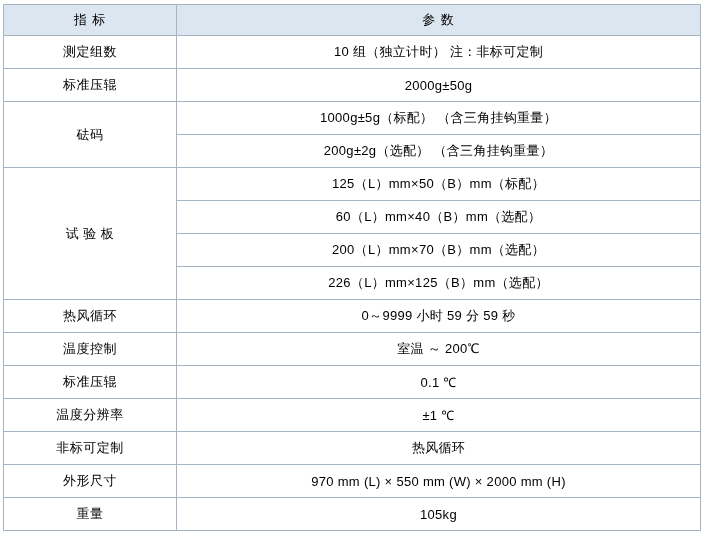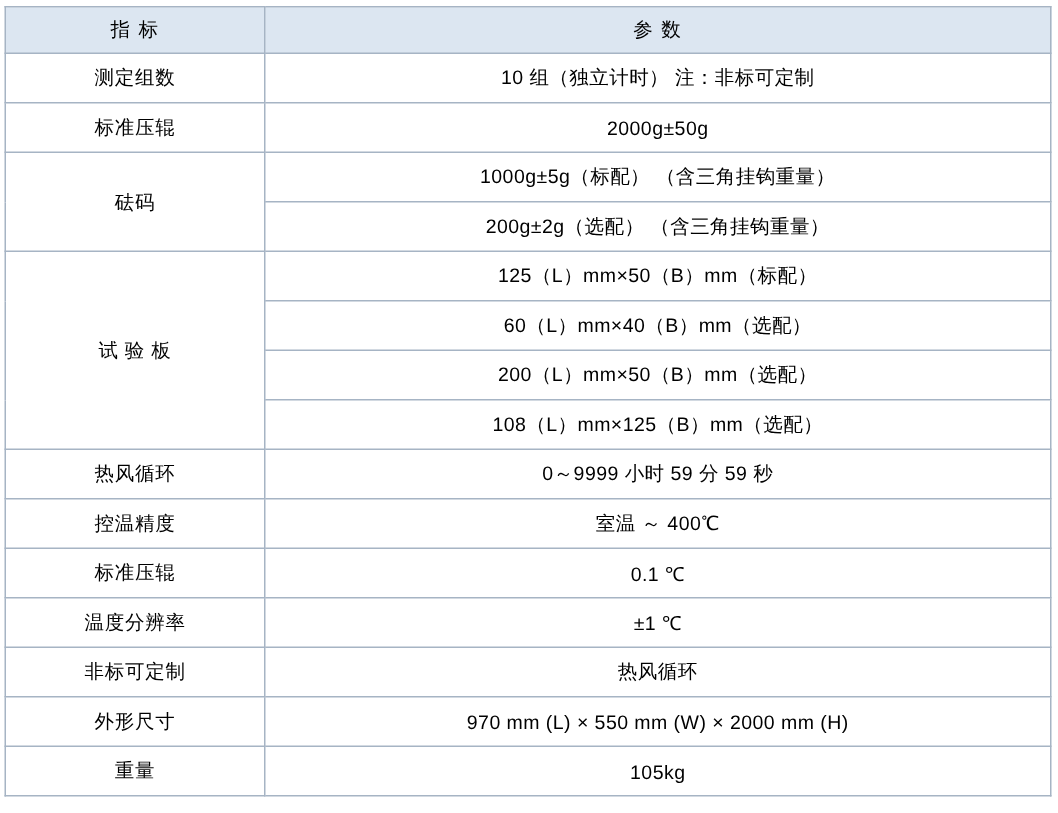--- a/index.html
+++ b/index.html
@@ -83,32 +83,32 @@
           <td class="value">200g±2g（选配）    （含三角挂钩重量）</td>
         </tr>
         <tr>
           <td class="label" rowspan="4">试 验 板</td>
           <td class="value">125（L）mm×50（B）mm（标配）</td>
         </tr>
         <tr>
           <td class="value">60（L）mm×40（B）mm（选配）</td>
         </tr>
         <tr>
-          <td class="value">200（L）mm×50（B）mm（选配）</td>
+          <td class="value">200（L）mm×70（B）mm（选配）</td>
         </tr>
         <tr>
-          <td class="value">108（L）mm×125（B）mm（选配）</td>
+          <td class="value">226（L）mm×125（B）mm（选配）</td>
         </tr>
         <tr>
           <td class="label">热风循环</td>
           <td class="value">0～9999 小时 59 分 59 秒</td>
         </tr>
         <tr>
-          <td class="label">控温精度</td>
-          <td class="value">室温  ～  400℃</td>
+          <td class="label">温度控制</td>
+          <td class="value">室温  ～  200℃</td>
         </tr>
         <tr>
           <td class="label">标准压辊</td>
           <td class="value">0.1 ℃</td>
         </tr>
         <tr>
           <td class="label">温度分辨率</td>
           <td class="value">±1 ℃</td>
         </tr>
         <tr>

